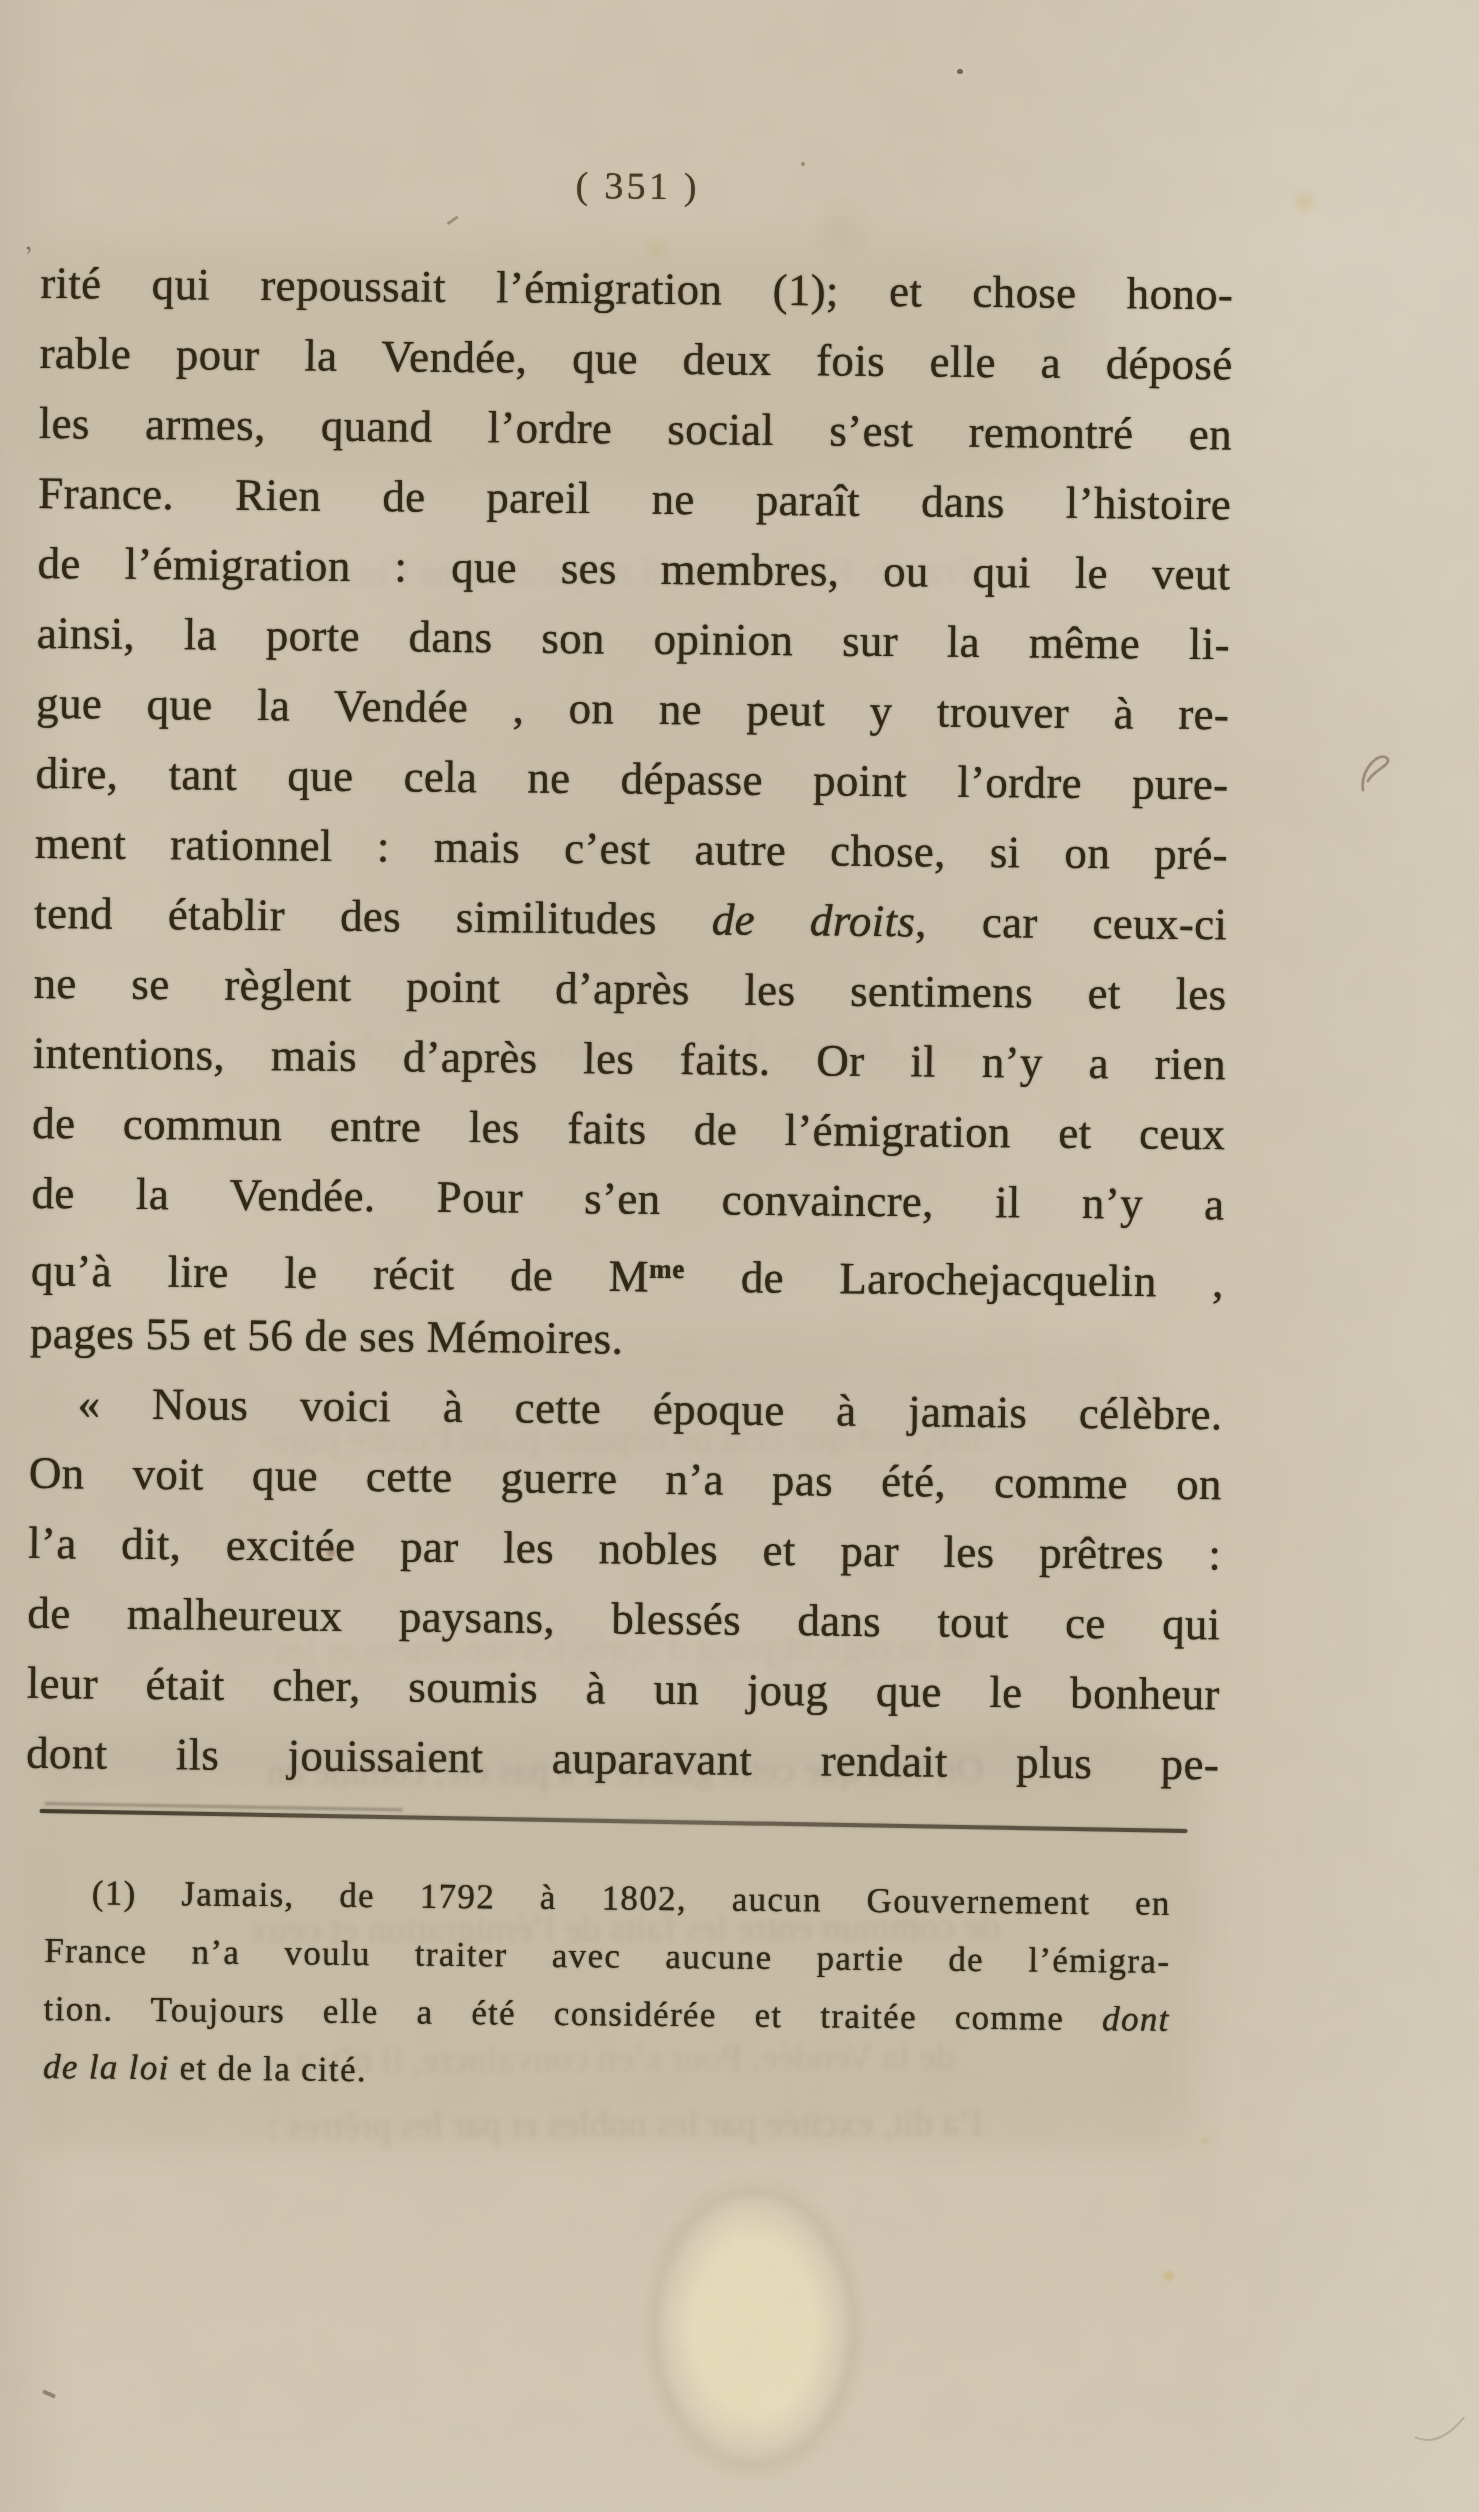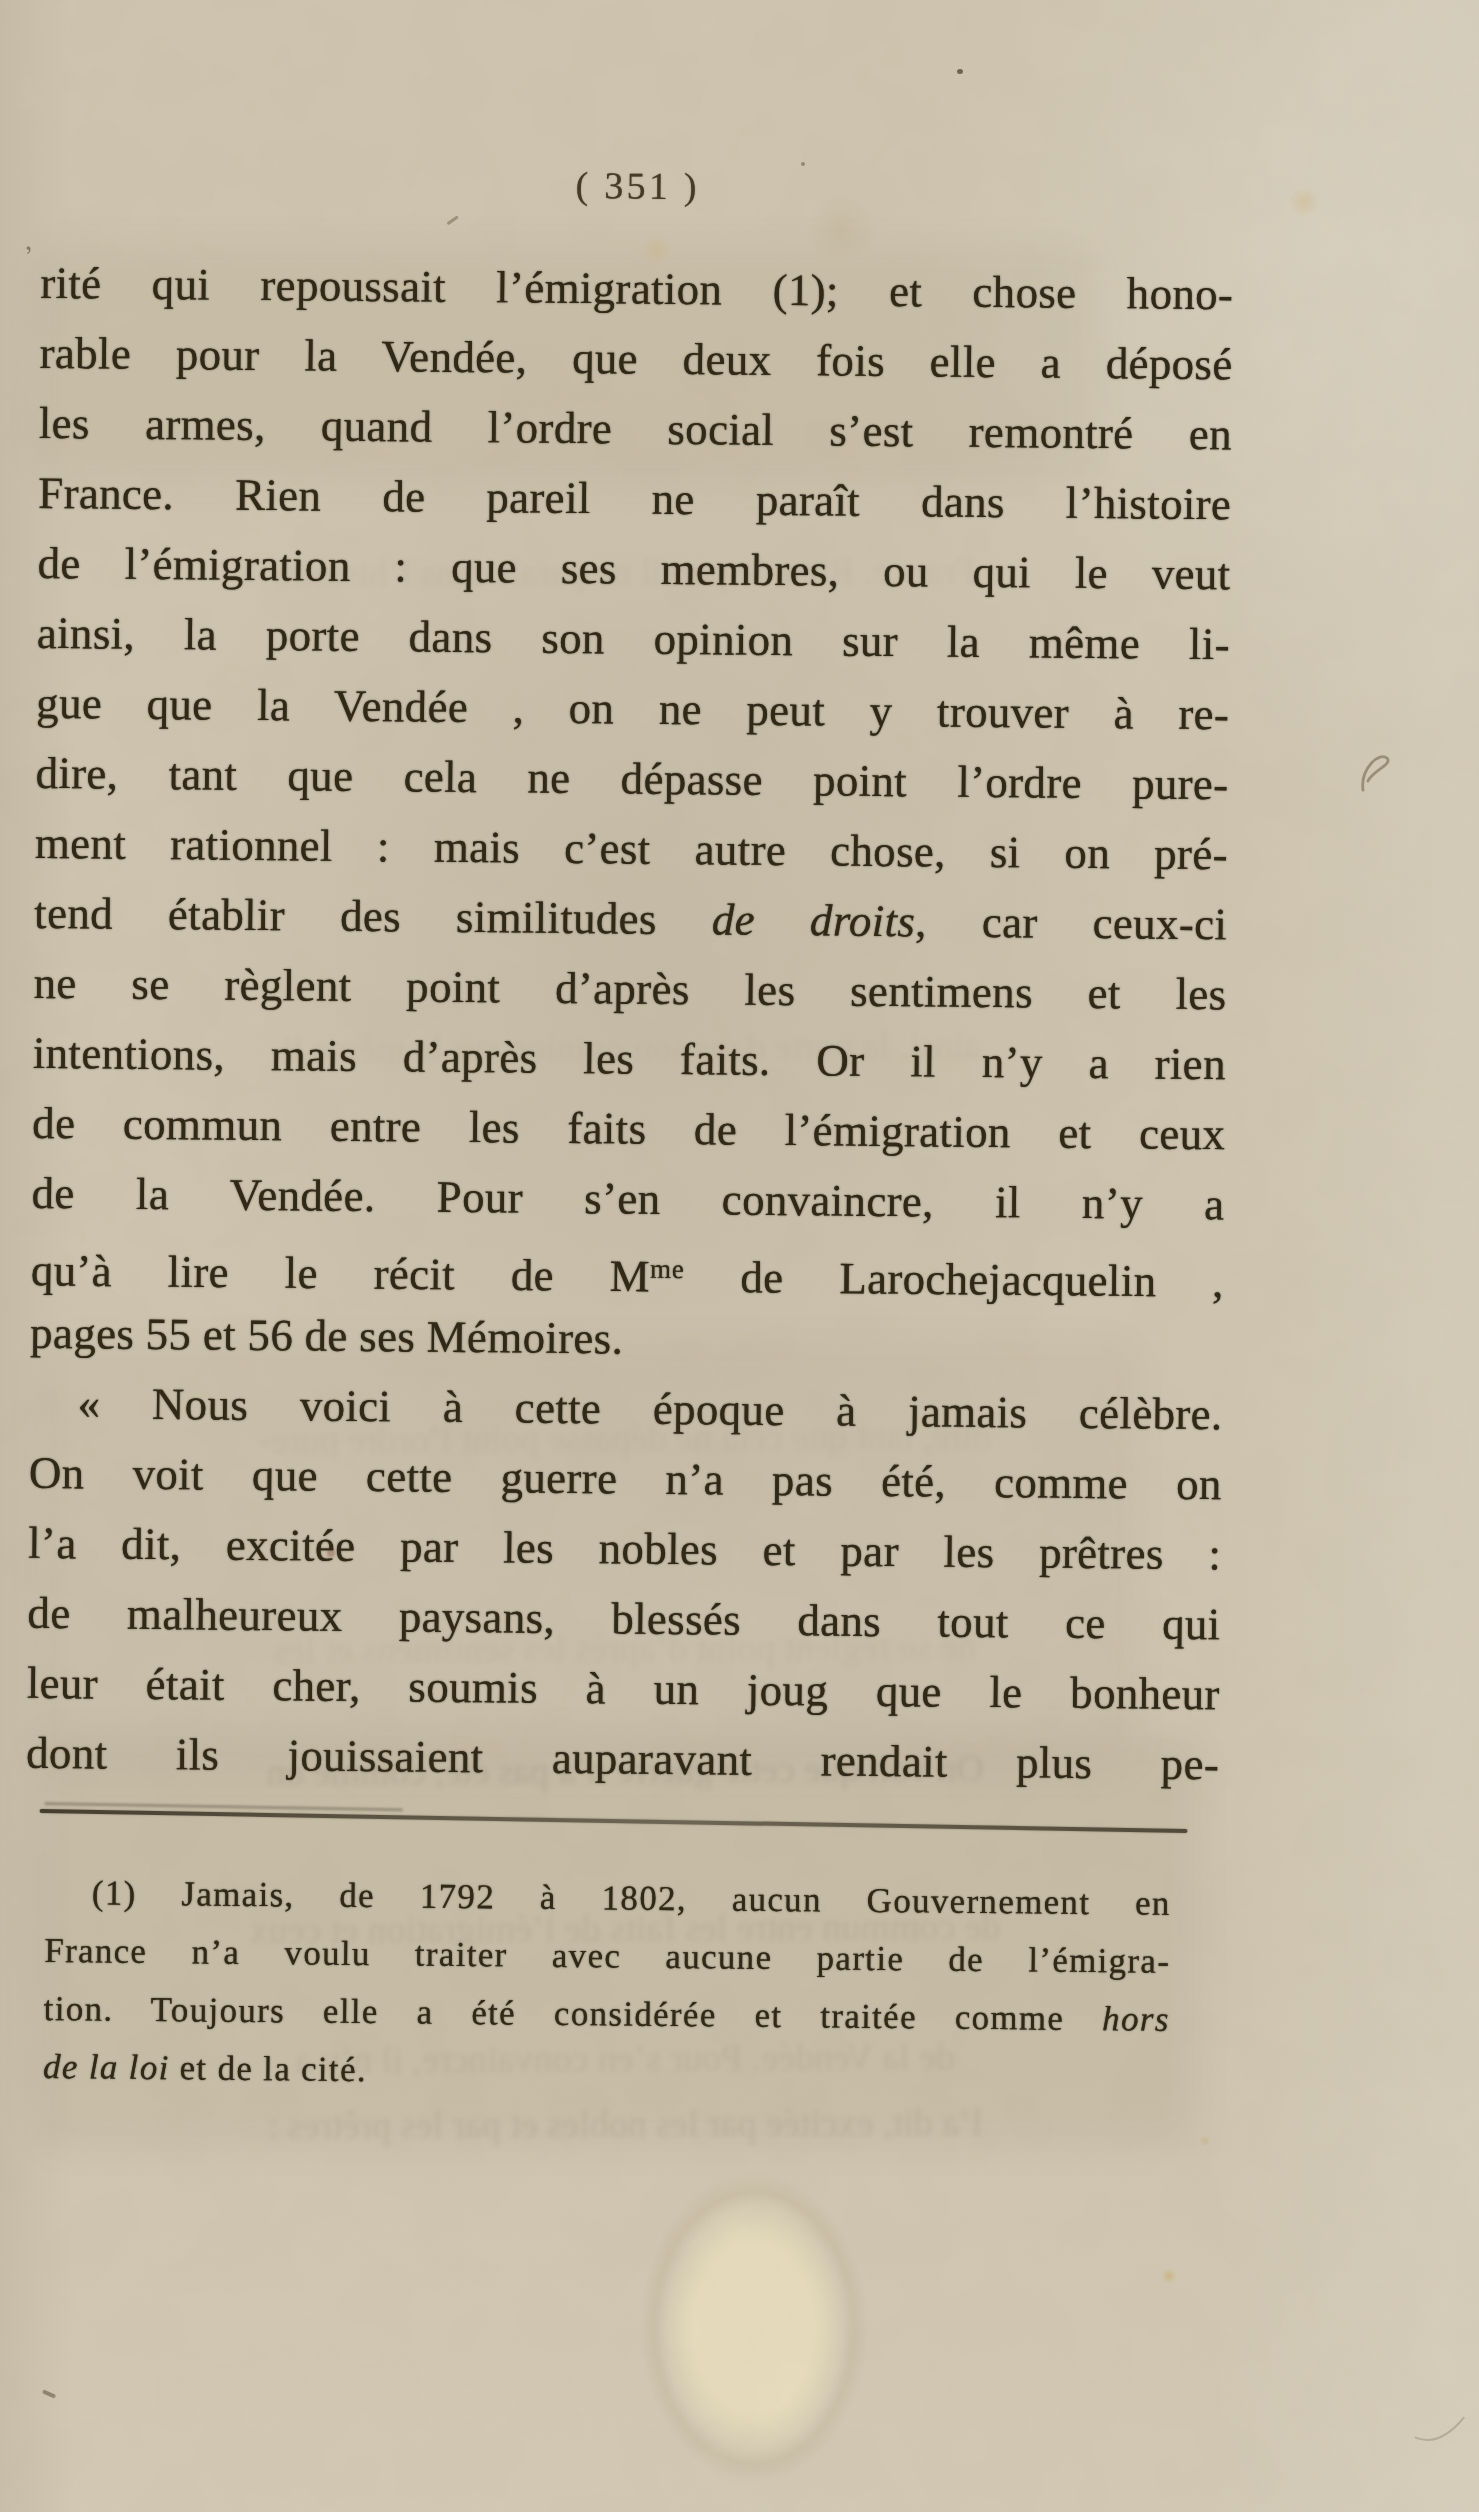--- a/index.html
+++ b/index.html
@@ -65,21 +65,21 @@
   .fnrule::after {
     content: ""; position: absolute; left: 5px; top: -6.7px; width: 358px; height: 2.5px;
     background: rgba(52,44,30,0.32); filter: blur(0.8px);
   }
 
   .footnote { position: absolute; left: 63px; top: 1864px; width: 1126px; font-size: 35px; line-height: 58px; letter-spacing: 1.3px; }
   .footnote .line { height: 58px; }
   .footnote .line.indent { padding-left: 47px; }
 
   .it { font-style: italic; }
-  .sup { font-size: 0.6em; vertical-align: 0.5em; letter-spacing: 0.8px; }
+  .sup { font-size: 0.6em; vertical-align: 0.5em; letter-spacing: 0.8px; font-weight: bold; }
 
   .stray-mark {
     position: absolute; left: 28px; top: 240px; font-size: 28px; color: #4a4028;
     opacity: 0.55; transform: rotate(-15deg);
   }
 
   .speck { position: absolute; z-index: 2; border-radius: 50%; pointer-events: none; }
   .speck.s1 { left: 957px; top: 69px;  width: 5.8px;  height: 5px; background: rgba(70,60,42,0.70); }
   .speck.s2 { left: 801px;  top: 162px; width: 4.2px;  height: 4.2px; background: rgba(90,78,56,0.50); }
   .speck.s3 { left: 327px;  top: 1549px; width: 8.3px; height: 7.5px; background: rgba(130,80,60,0.40); filter: blur(0.8px); }
@@ -162,19 +162,19 @@
       <div class="line"><span>de malheureux paysans, blessés dans tout ce qui</span></div>
       <div class="line"><span>leur était cher, soumis à un joug que le bonheur</span></div>
       <div class="line"><span>dont ils jouissaient auparavant rendait plus pe-</span></div>
     </div>
 
     <div class="fnrule"></div>
 
     <div class="footnote ink">
       <div class="line indent"><span>(1) Jamais, de 1792 à 1802, aucun Gouvernement en</span></div>
       <div class="line"><span>France n’a voulu traiter avec aucune partie de l’émigra-</span></div>
-      <div class="line"><span>tion. Toujours elle a été considérée et traitée comme </span><span class="it">hors</span></div>
+      <div class="line"><span>tion. Toujours elle a été considérée et traitée comme </span><span class="it">dont</span></div>
       <div class="line flush"><span class="it">de la loi</span><span> et de la cité.</span></div>
     </div>
 
   </div>
 </div>
 
 
 </body></html>

